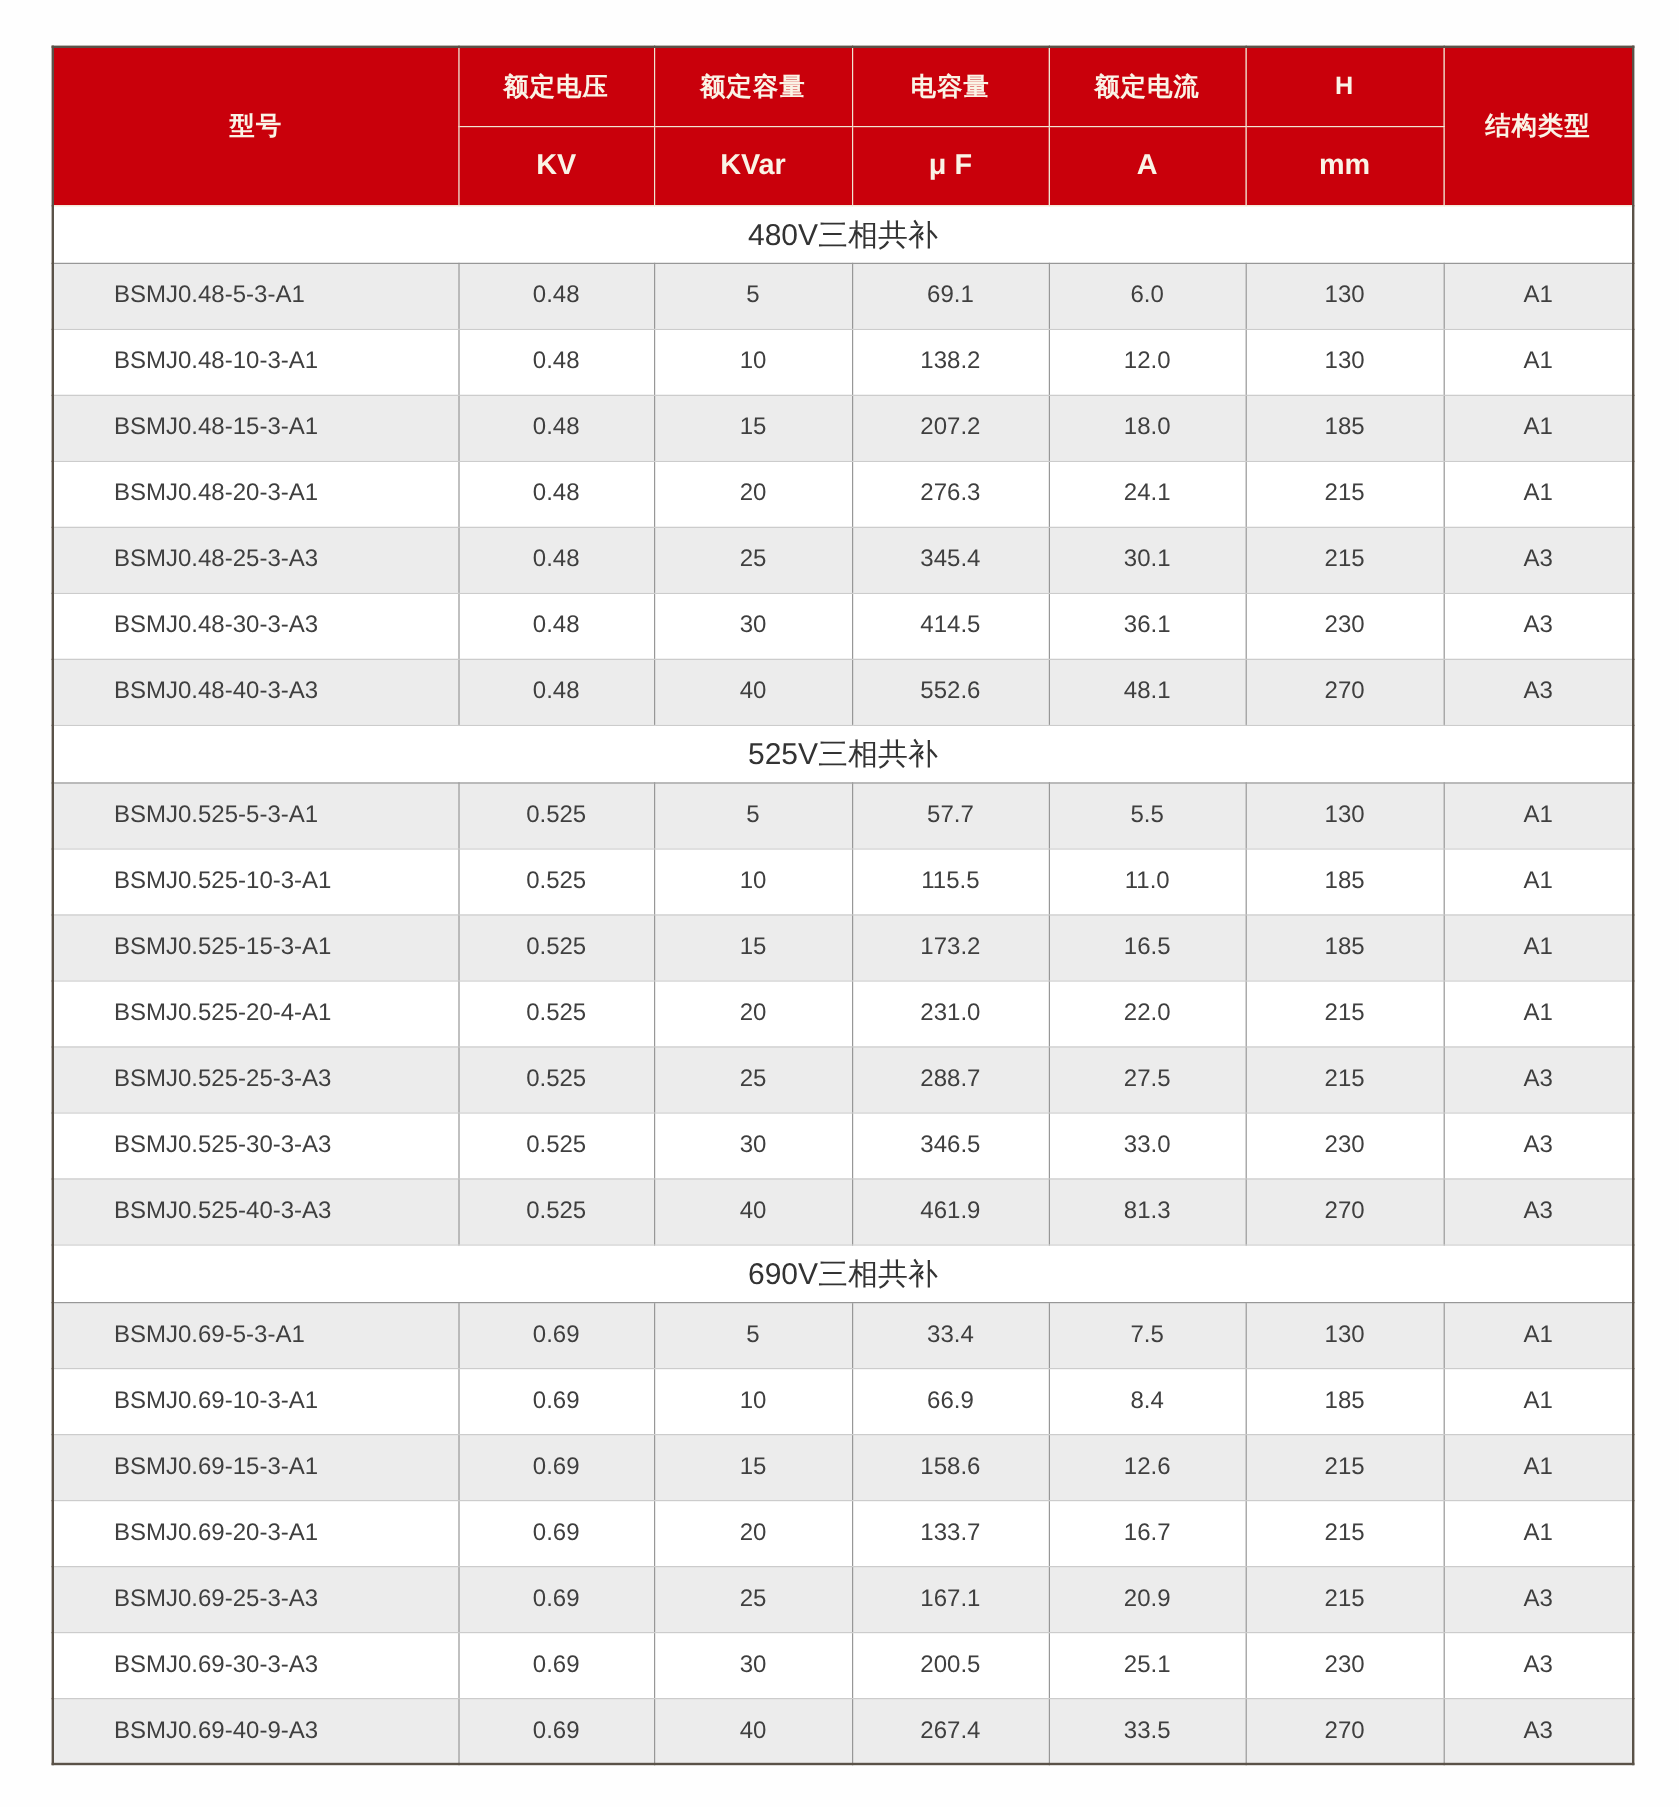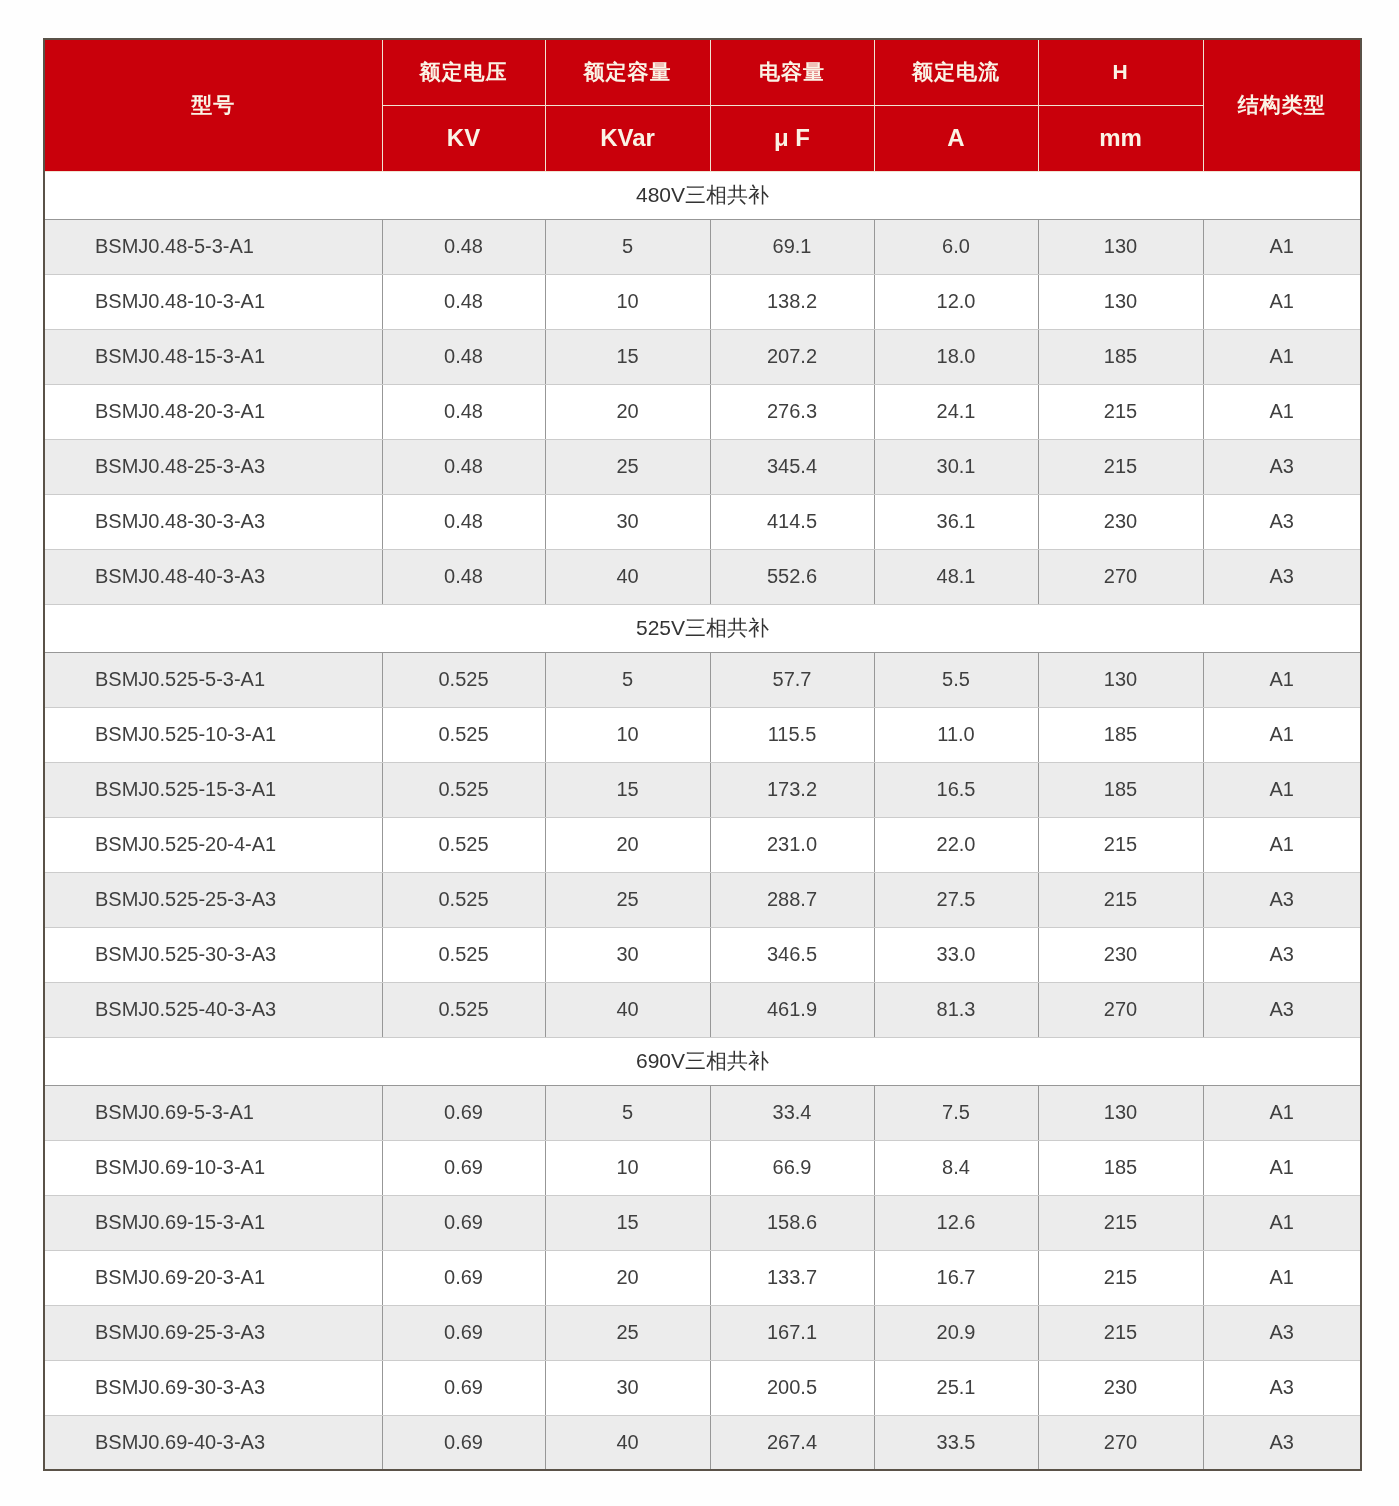--- a/index.html
+++ b/index.html
@@ -41,21 +41,21 @@
     padding:0;
     text-align:center;
     letter-spacing:1px;
   }
   thead th.unit{font-size:24px;letter-spacing:0;}
   
   tr.section-row td{
     background:var(--row-base);
     color:var(--section-text);
     text-align:center;
-    font-size:21px;
+    font-size:25px;
     height:48px;
     padding:0;
     border-top:1px solid var(--border-v);
     border-bottom:1px solid var(--border-v);
   }
   
   tbody td{
     font-size:20px;
     height:55px;
     padding:0;
@@ -289,21 +289,21 @@
         <tr>
           <td class="model">BSMJ0.69-30-3-A3</td>
           <td>0.69</td>
           <td>30</td>
           <td>200.5</td>
           <td>25.1</td>
           <td>230</td>
           <td>A3</td>
         </tr>
         <tr class="alt">
-          <td class="model">BSMJ0.69-40-3-A3</td>
+          <td class="model">BSMJ0.69-40-9-A3</td>
           <td>0.69</td>
           <td>40</td>
           <td>267.4</td>
           <td>33.5</td>
           <td>270</td>
           <td>A3</td>
         </tr>
       </tbody>
   </table>
 </div>

